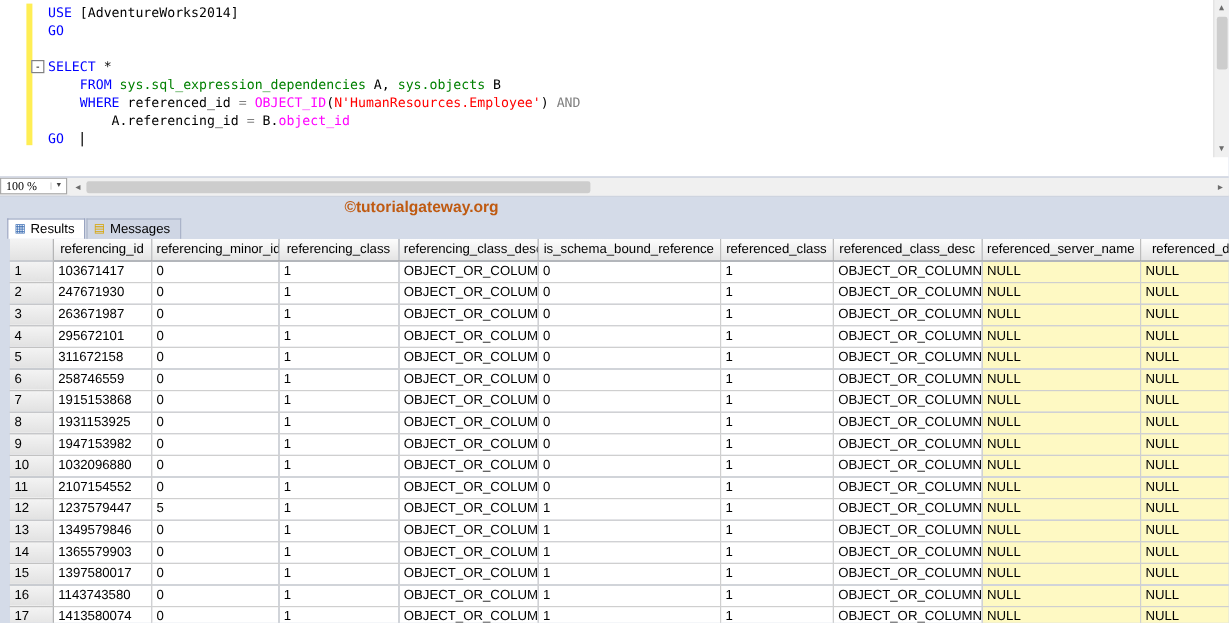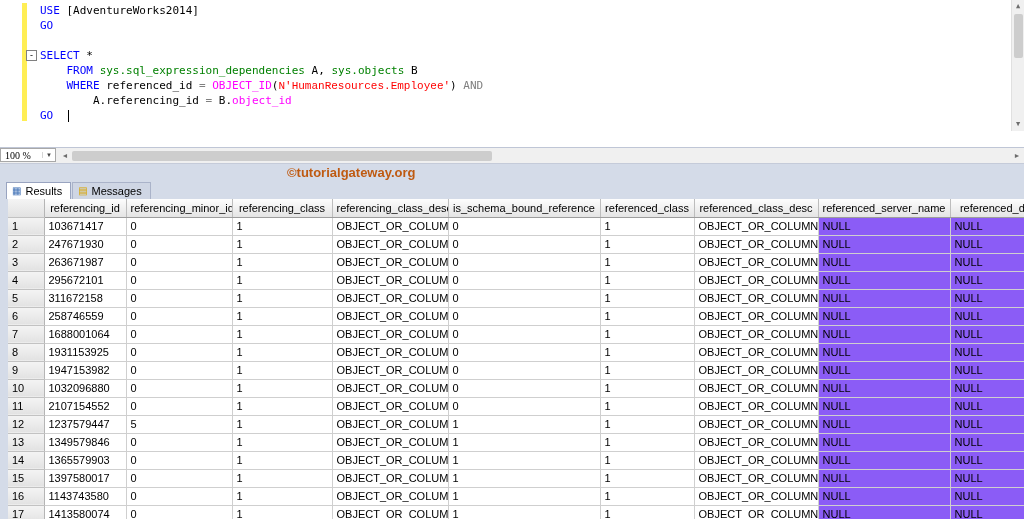--- a/index.html
+++ b/index.html
@@ -23,21 +23,21 @@
   .collapse-box {
     position:absolute; left:-14px; top:2px; width:11px; height:11px;
     border:1px solid #808080; background:#fff; color:#000;
     font-size:9px; line-height:9px; text-align:center;
     font-family:"Liberation Sans",sans-serif;
   }
   .tok-kw  { color:#0000ff; }
   .tok-pl  { color:#000000; }
   .tok-sys { color:#008000; }
   .tok-fn  { color:#ff00ff; }
-  .tok-str { color:#ff0000;font-family:Liberation Mono, monospace; }
+  .tok-str { color:#ff0000; }
   .tok-op  { color:#808080; }
   .caret { display:inline-block; width:1px; height:12px; background:#000; vertical-align:middle; margin-left:1px; }
 
   .vscroll {
     position:absolute; right:0; top:0; width:13px; height:131px;
     background:#f0f0f0; border-left:1px solid #e0e0e0;
     display:flex; flex-direction:column; align-items:center;
     font-size:7px; color:#6d6d6d;
   }
   .vscroll .sb-arrow { height:13px; line-height:13px; }
@@ -92,21 +92,21 @@
     background:linear-gradient(#fdfdfd,#e4e4e4);
     border-right:1px solid #bdbdbd; border-bottom:1px solid #9d9d9d;
     font-weight:normal; text-align:center;
   }
   table.grid td.rownum, table.grid th.corner {
     background:linear-gradient(#f4f4f4,#e2e2e2);
     border-right:1px solid #b5b5b5; border-bottom:1px solid #c2c2c2;
     color:#000;
   }
   table.grid td { background:#ffffff; }
-  table.grid td.null-cell { background:#8b5cf6; }
+  table.grid td.null-cell { background:#fef9c3; }
 </style>
 </head>
 <body>
 
 <div class="editor">
   <div class="change-bar"></div>
   <div id="editor-lines" class="code"><div class="code-line"><span class="tok-kw">USE</span><span class="tok-pl"> [AdventureWorks2014]</span></div><div class="code-line"><span class="tok-kw">GO</span></div><div class="code-line">&nbsp;</div><div class="code-line"><span class="collapse-box">-</span><span class="tok-kw">SELECT</span><span class="tok-pl"> *</span></div><div class="code-line"><span class="tok-pl">    </span><span class="tok-kw">FROM</span><span class="tok-pl"> </span><span class="tok-sys">sys.sql_expression_dependencies</span><span class="tok-pl"> A, </span><span class="tok-sys">sys.objects</span><span class="tok-pl"> B</span></div><div class="code-line"><span class="tok-pl">    </span><span class="tok-kw">WHERE</span><span class="tok-pl"> referenced_id </span><span class="tok-op">=</span><span class="tok-pl"> </span><span class="tok-fn">OBJECT_ID</span><span class="tok-pl">(</span><span class="tok-str">N'HumanResources.Employee'</span><span class="tok-pl">) </span><span class="tok-op">AND</span></div><div class="code-line"><span class="tok-pl">        A.referencing_id </span><span class="tok-op">=</span><span class="tok-pl"> B.</span><span class="tok-fn">object_id</span></div><div class="code-line"><span class="tok-kw">GO</span><span class="tok-pl">  </span><span class="caret"></span></div></div>
   <div class="vscroll">
     <span class="sb-arrow">▲</span>
     <div class="vthumb"></div>
@@ -237,21 +237,21 @@
           <td>1</td>
           <td>OBJECT_OR_COLUMN</td>
           <td>0</td>
           <td>1</td>
           <td>OBJECT_OR_COLUMN</td>
           <td class="null-cell">NULL</td>
           <td class="null-cell">NULL</td>
         </tr>
         <tr>
           <td class="rownum">7</td>
-          <td>1688001064</td>
+          <td>1915153868</td>
           <td>0</td>
           <td>1</td>
           <td>OBJECT_OR_COLUMN</td>
           <td>0</td>
           <td>1</td>
           <td>OBJECT_OR_COLUMN</td>
           <td class="null-cell">NULL</td>
           <td class="null-cell">NULL</td>
         </tr>
         <tr>

